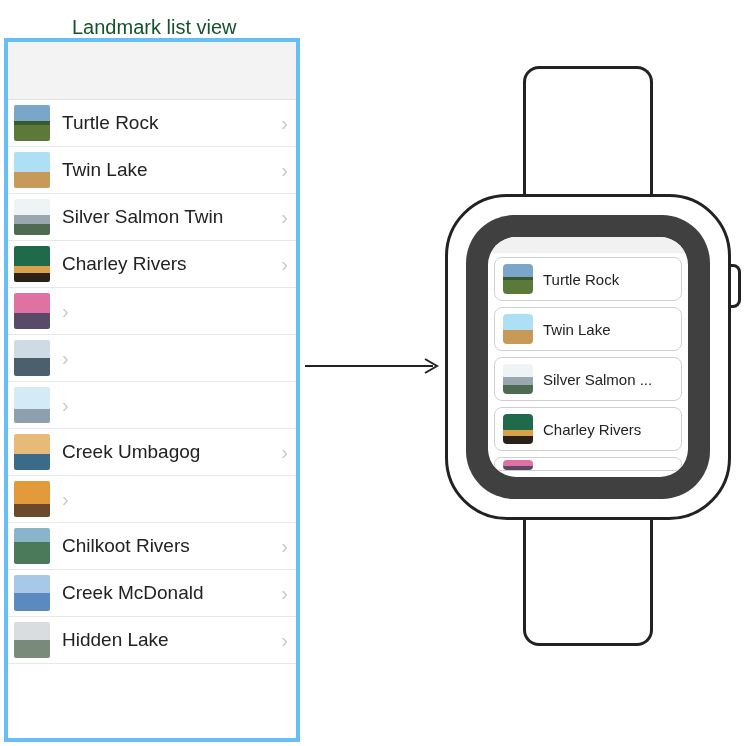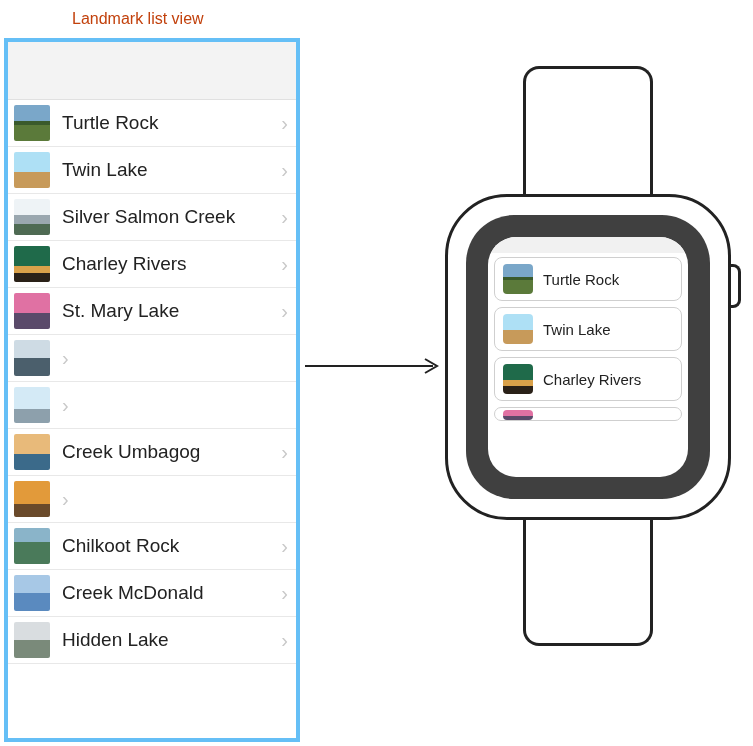--- a/index.html
+++ b/index.html
@@ -7,24 +7,24 @@
     font-family: -apple-system, "Helvetica Neue", Arial, sans-serif;
     width: 753px;
     height: 746px;
     position: relative;
     background: #fff;
   }
 
   
   .diagram-title {
     position: absolute;
-    top: 10px;
+    top: 16px;
     left: 72px;
-    font-size: 16px;
-    color: #c2410c;
+    font-size: 20px;
+    color: #14532d;
   }
 
   
   .phone-frame {
     position: absolute;
     top: 38px;
     left: 4px;
     width: 296px;
     height: 704px;
     border: 4px solid #65bff6;
@@ -187,31 +187,30 @@
         <div class="row-label">Turtle Rock</div>
         <div class="chevron">›</div>
       </div>
       <div class="list-row">
         <div class="thumb" style="background: linear-gradient(rgb(174, 224, 245) 0px, rgb(174, 224, 245) 55%, rgb(199, 154, 90) 55%, rgb(199, 154, 90) 100%);"></div>
         <div class="row-label">Twin Lake</div>
         <div class="chevron">›</div>
       </div>
       <div class="list-row">
         <div class="thumb" style="background: linear-gradient(rgb(238, 243, 246) 0px, rgb(238, 243, 246) 45%, rgb(154, 167, 175) 45%, rgb(154, 167, 175) 70%, rgb(78, 106, 83) 70%, rgb(78, 106, 83) 100%);"></div>
-        <div class="row-label">Silver Salmon Creek</div>
+        <div class="row-label">Silver Salmon Twin</div>
         <div class="chevron">›</div>
       </div>
       <div class="list-row">
         <div class="thumb" style="background: linear-gradient(rgb(31, 106, 74) 0px, rgb(31, 106, 74) 55%, rgb(217, 161, 74) 55%, rgb(217, 161, 74) 75%, rgb(42, 33, 24) 75%, rgb(42, 33, 24) 100%);"></div>
         <div class="row-label">Charley Rivers</div>
         <div class="chevron">›</div>
       </div>
       <div class="list-row">
         <div class="thumb" style="background: linear-gradient(rgb(224, 113, 163) 0px, rgb(224, 113, 163) 55%, rgb(90, 74, 106) 55%, rgb(90, 74, 106) 100%);"></div>
-        <div class="row-label">St. Mary Lake</div>
         <div class="chevron">›</div>
       </div>
       <div class="list-row">
         <div class="thumb" style="background: linear-gradient(rgb(206, 219, 228) 0px, rgb(206, 219, 228) 50%, rgb(75, 95, 108) 50%, rgb(75, 95, 108) 100%);"></div>
         <div class="chevron">›</div>
       </div>
       <div class="list-row">
         <div class="thumb" style="background: linear-gradient(rgb(212, 234, 246) 0px, rgb(212, 234, 246) 60%, rgb(141, 160, 172) 60%, rgb(141, 160, 172) 100%);"></div>
         <div class="chevron">›</div>
       </div>
@@ -219,21 +218,21 @@
         <div class="thumb" style="background: linear-gradient(rgb(232, 186, 122) 0px, rgb(232, 186, 122) 55%, rgb(59, 106, 138) 55%, rgb(59, 106, 138) 100%);"></div>
         <div class="row-label">Creek Umbagog</div>
         <div class="chevron">›</div>
       </div>
       <div class="list-row">
         <div class="thumb" style="background: linear-gradient(rgb(226, 154, 58) 0px, rgb(226, 154, 58) 65%, rgb(106, 74, 42) 65%, rgb(106, 74, 42) 100%);"></div>
         <div class="chevron">›</div>
       </div>
       <div class="list-row">
         <div class="thumb" style="background: linear-gradient(rgb(138, 180, 201) 0px, rgb(138, 180, 201) 40%, rgb(74, 122, 90) 40%, rgb(74, 122, 90) 100%);"></div>
-        <div class="row-label">Chilkoot Rock</div>
+        <div class="row-label">Chilkoot Rivers</div>
         <div class="chevron">›</div>
       </div>
       <div class="list-row">
         <div class="thumb" style="background: linear-gradient(rgb(167, 200, 230) 0px, rgb(167, 200, 230) 50%, rgb(90, 138, 191) 50%, rgb(90, 138, 191) 100%);"></div>
         <div class="row-label">Creek McDonald</div>
         <div class="chevron">›</div>
       </div>
       <div class="list-row">
         <div class="thumb" style="background: linear-gradient(rgb(217, 221, 224) 0px, rgb(217, 221, 224) 50%, rgb(122, 138, 122) 50%, rgb(122, 138, 122) 100%);"></div>
         <div class="row-label">Hidden Lake</div>
@@ -258,20 +257,24 @@
         <div class="watch-list" id="watch-list">
             <div class="watch-row">
               <div class="watch-thumb" style="background: linear-gradient(rgb(122, 167, 201) 0px, rgb(122, 167, 201) 45%, rgb(58, 90, 44) 45%, rgb(58, 90, 44) 55%, rgb(91, 122, 58) 55%, rgb(91, 122, 58) 100%);"></div>
               <div class="watch-label">Turtle Rock</div>
             </div>
             <div class="watch-row">
               <div class="watch-thumb" style="background: linear-gradient(rgb(174, 224, 245) 0px, rgb(174, 224, 245) 55%, rgb(199, 154, 90) 55%, rgb(199, 154, 90) 100%);"></div>
               <div class="watch-label">Twin Lake</div>
             </div>
             <div class="watch-row">
+              <div class="watch-thumb" style="background: linear-gradient(rgb(238, 243, 246) 0px, rgb(238, 243, 246) 45%, rgb(154, 167, 175) 45%, rgb(154, 167, 175) 70%, rgb(78, 106, 83) 70%, rgb(78, 106, 83) 100%);"></div>
+              <div class="watch-label">Silver Salmon ...</div>
+            </div>
+            <div class="watch-row">
               <div class="watch-thumb" style="background: linear-gradient(rgb(31, 106, 74) 0px, rgb(31, 106, 74) 55%, rgb(217, 161, 74) 55%, rgb(217, 161, 74) 75%, rgb(42, 33, 24) 75%, rgb(42, 33, 24) 100%);"></div>
               <div class="watch-label">Charley Rivers</div>
             </div>
             <div class="watch-row partial">
               <div class="watch-thumb" style="width: 30px; height: 10px; background: linear-gradient(rgb(224, 113, 163) 0px, rgb(224, 113, 163) 55%, rgb(90, 74, 106) 55%, rgb(90, 74, 106) 100%);"></div>
             </div>
           </div>
       </div>
     </div>
   </div>

